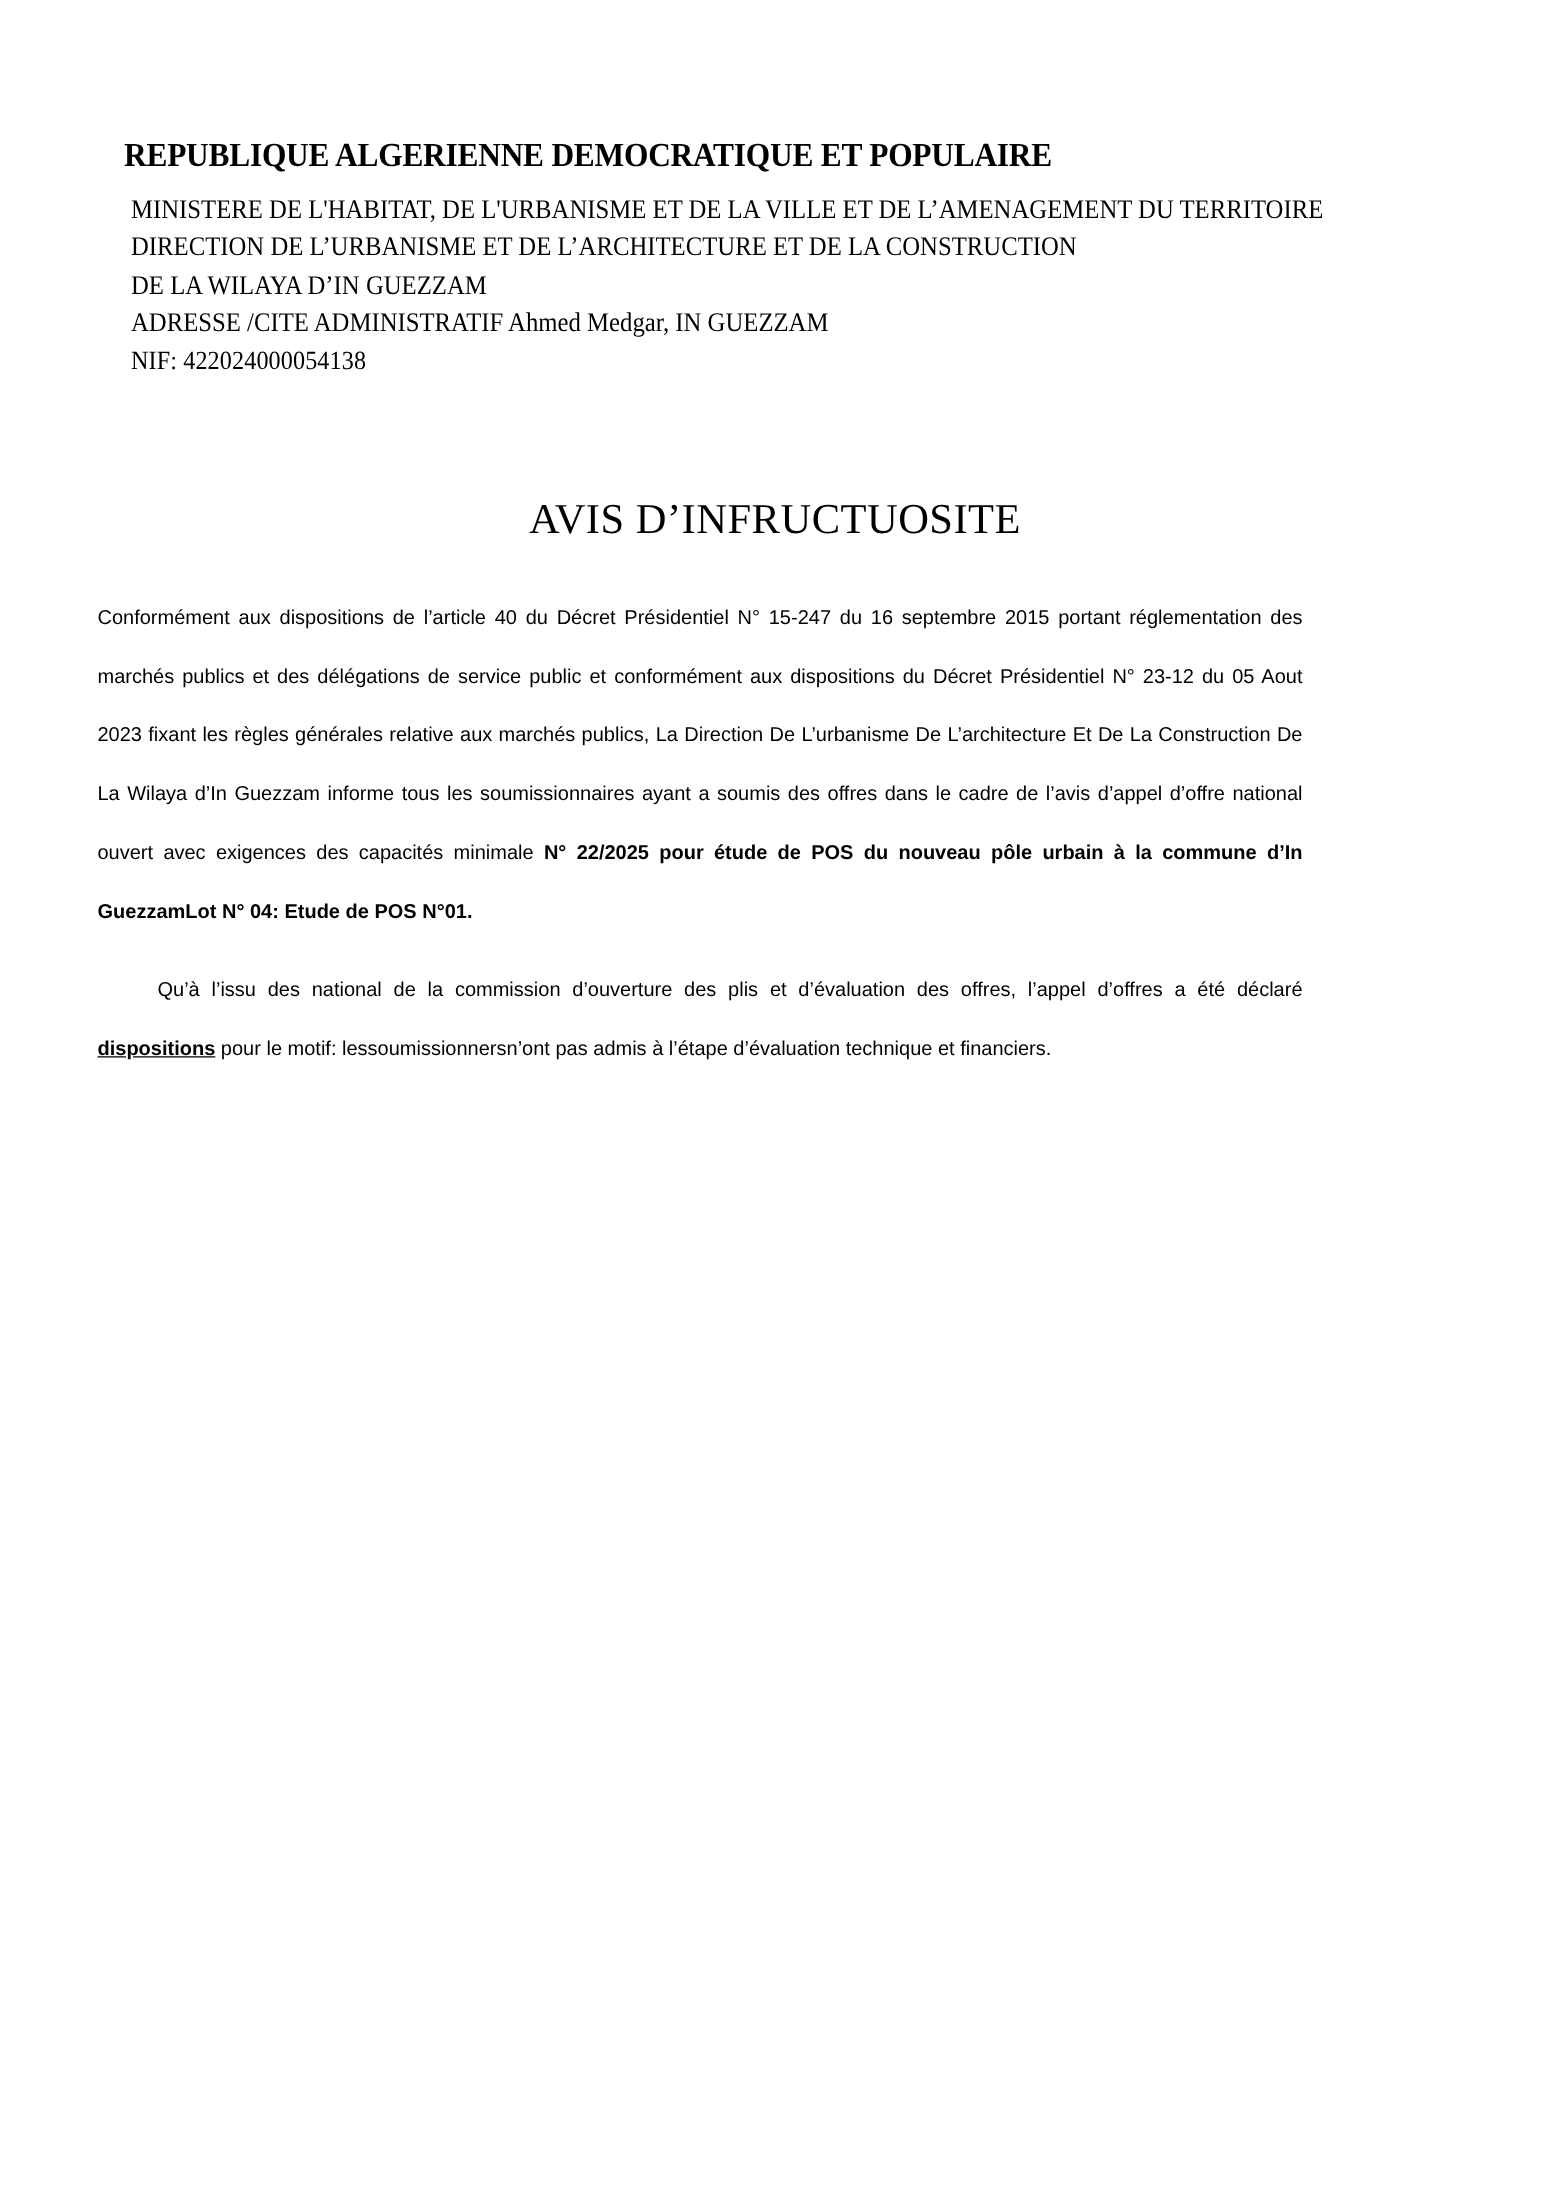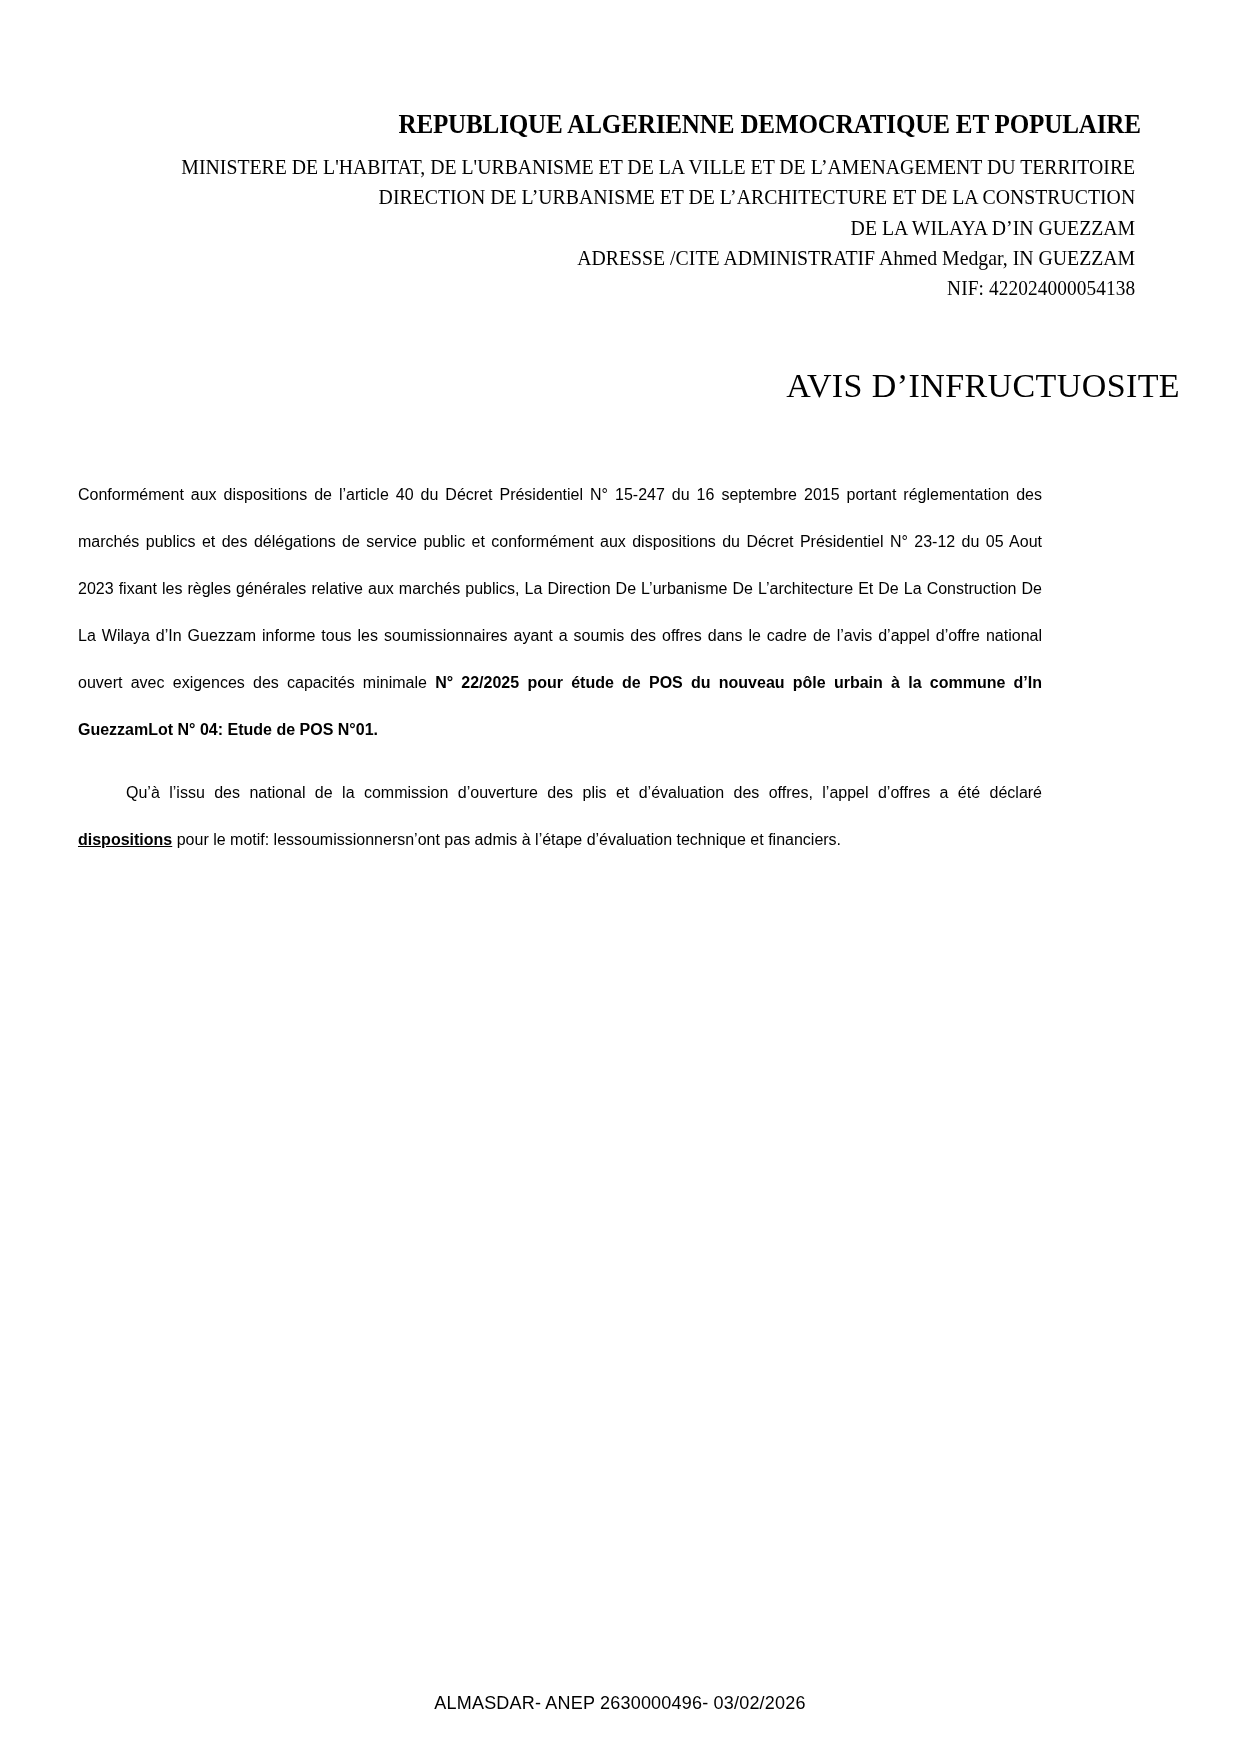--- a/index.html
+++ b/index.html
@@ -17,21 +17,21 @@
     font-family: "Liberation Serif", "DejaVu Serif", serif;
     color: #000000;
   }
 
   
   .header {
     position: absolute;
     top: 108px;
     left: 60px;
     width: 1120px;
-    text-align: right;
+    text-align: left;
   }
   .header-title {
     font-family: "Liberation Serif", "DejaVu Serif", serif;
     font-weight: bold;
     font-size: 27px;
     letter-spacing: -0.2px;
     line-height: 1.25;
     transform: scaleX(0.93);
     transform-origin: center;
     margin-bottom: 10px;
@@ -47,24 +47,24 @@
     white-space: nowrap;
   }
   .header-line.nif {
     font-size: 21px;
     letter-spacing: 0.1px;
   }
 
   
   .doc-title {
     position: absolute;
-    top: 367px;
+    top: 397px;
     left: 60px;
     width: 1120px;
-    text-align: right;
+    text-align: center;
     font-size: 34px;
     font-weight: normal;
     letter-spacing: 0.4px;
     font-family: "Liberation Serif", "DejaVu Serif", serif;
   }
 
   
   .body-wrap {
     position: absolute;
     top: 455px;
@@ -114,15 +114,14 @@
   </div>
 
   <div class="doc-title">AVIS D’INFRUCTUOSITE</div>
 
   <div class="body-wrap">
     <p class="para"><span>Conformément aux dispositions de l’article 40 du Décret Présidentiel N° 15-247 du 16 septembre 2015 portant réglementation des marchés publics et des délégations de service public et conformément aux dispositions du Décret Présidentiel N° 23-12 du 05 Aout 2023 fixant les règles générales relative aux marchés publics,  La Direction De L’urbanisme De L’architecture Et De La Construction De La  Wilaya d’In Guezzam informe tous les soumissionnaires ayant a soumis des offres dans le cadre de l’avis   d’appel d’offre national ouvert avec exigences des capacités minimale </span><span class="b">N° 22/2025 pour étude de   POS du nouveau pôle urbain à la commune d’In GuezzamLot N° 04: Etude de POS N°01.</span></p>
 
     <p class="para second"><span>Qu’à l’issu des national de la commission d’ouverture des plis et d’évaluation des offres, l’appel d’offres a été déclaré </span><span class="bu">dispositions</span><span> pour le motif: lessoumissionnersn’ont pas admis à l’étape d’évaluation technique et financiers.</span></p>
   </div>
 
-  <div class="footer">ALMASDAR- ANEP 2630000496- 03/02/2026</div>
 
 </div>
 
 </body></html>

